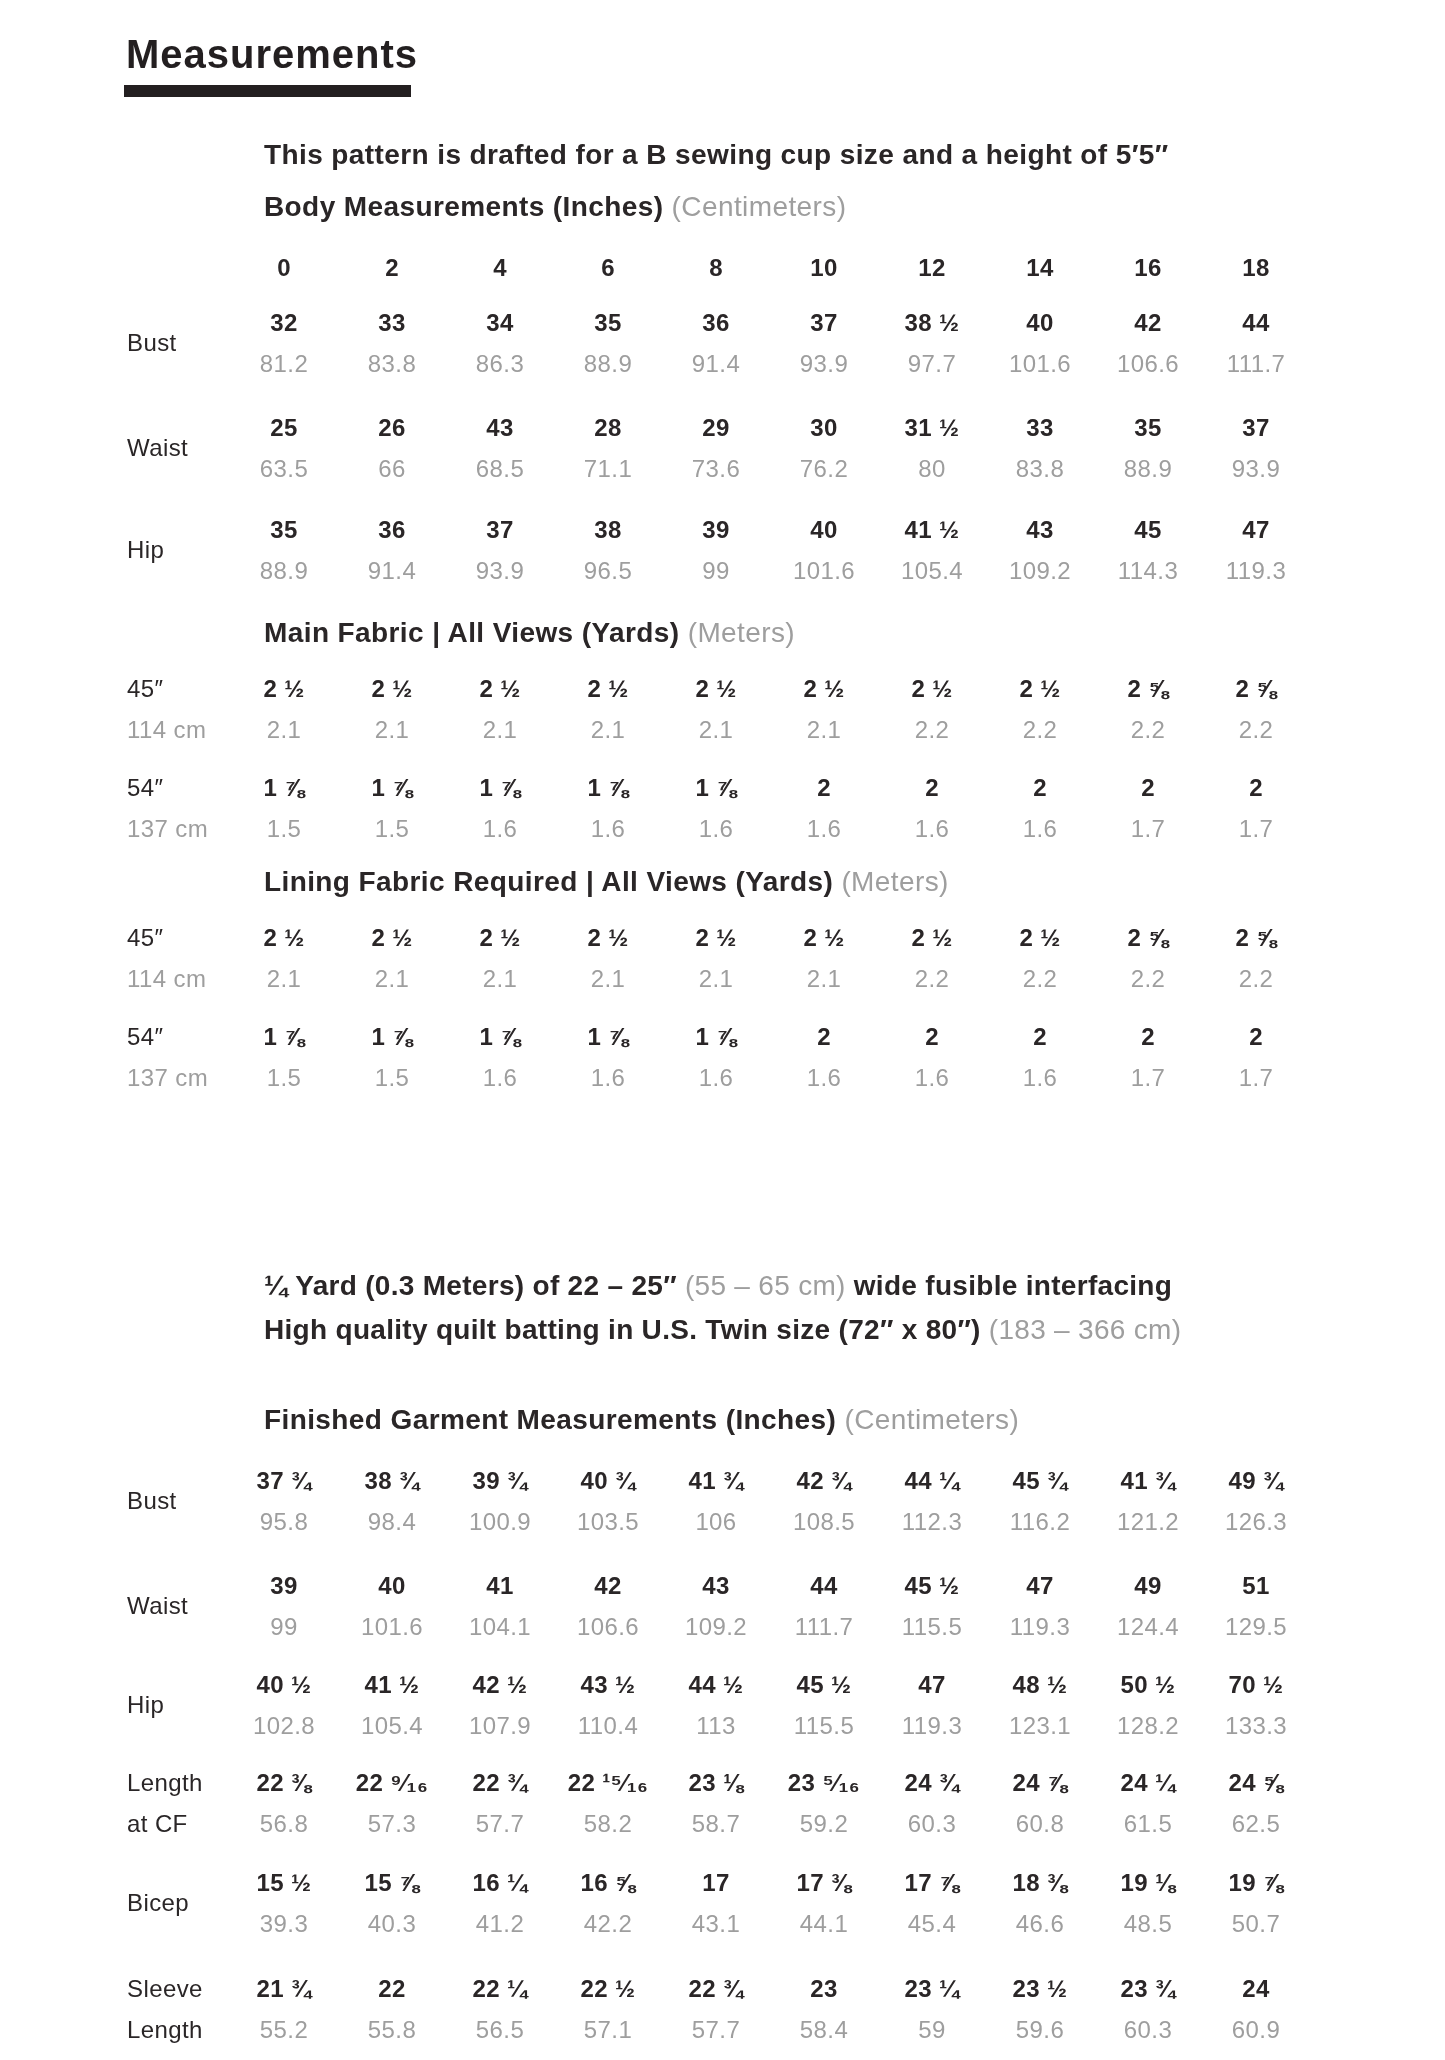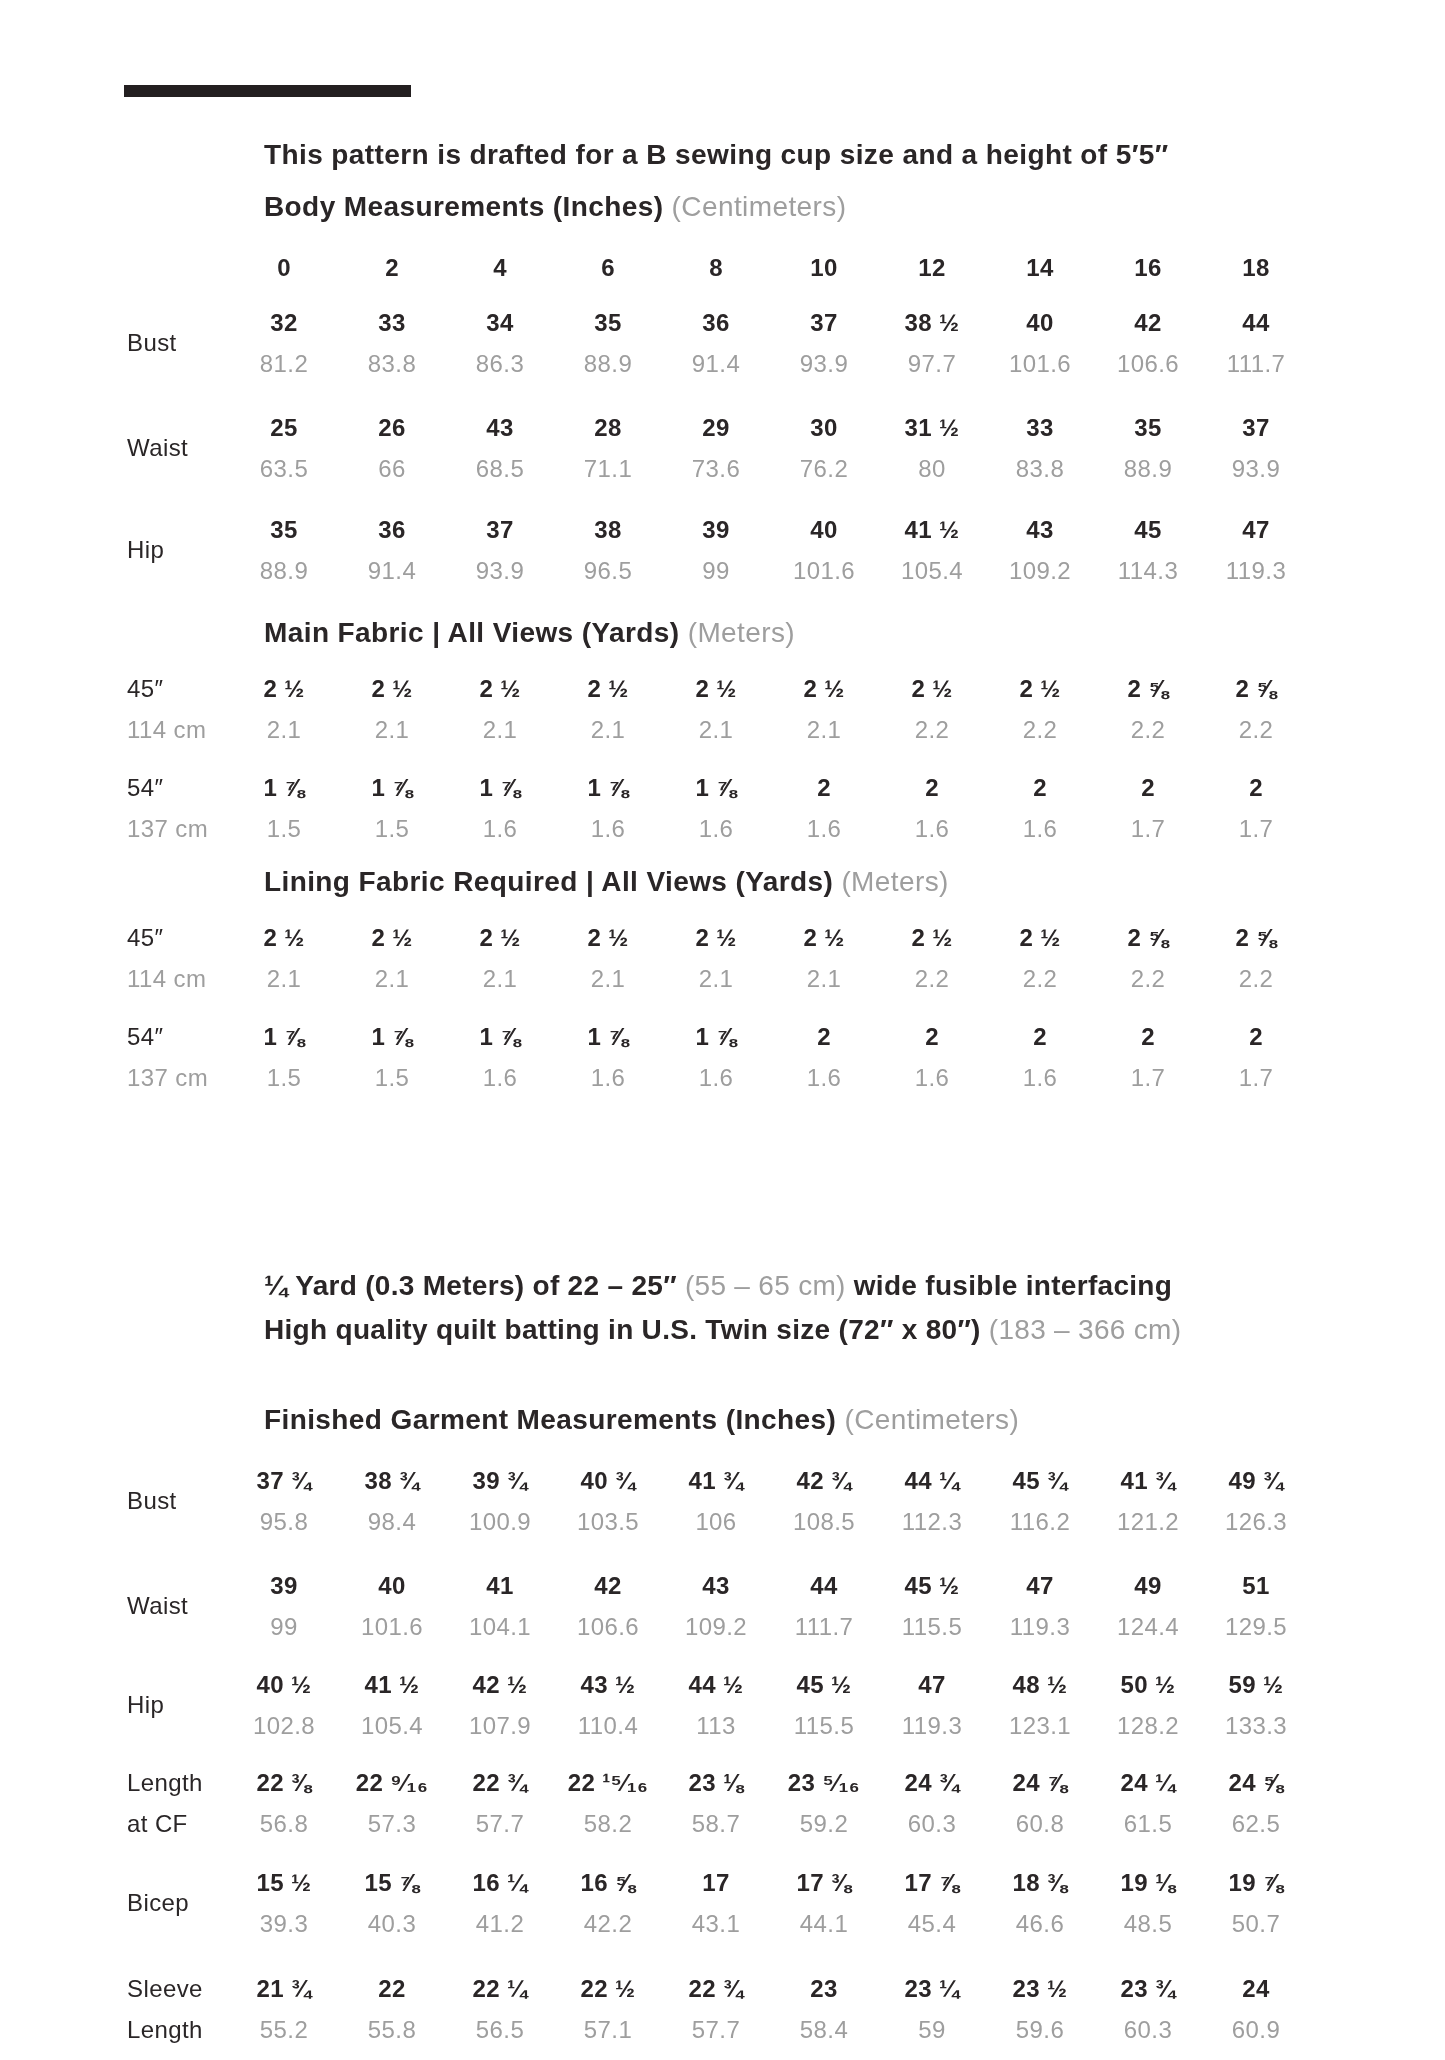--- a/index.html
+++ b/index.html
@@ -25,20 +25,21 @@
   .lab.lab-center { align-self:center; line-height:normal; }
   .lab.muted-lab { color:#9e9e9e; font-weight:400; }
 
   .note { position:absolute; left:264px; font-size:28px; font-weight:600; letter-spacing:0.3px; line-height:41px; }
   .note .muted { font-weight:400; }
 </style>
 </head>
 <body>
 
 <div class="page">
+  <div class="title">Measurements</div>
   <div class="title-underline"></div>
 
   <div class="line intro-1">This pattern is drafted for a B sewing cup size and a height of 5′5″</div>
 
   <div class="line intro-2">
     <span>Body Measurements (Inches)</span>
     <span class="muted">(Centimeters)</span>
   </div>
 
   <div class="line hdr-main-fabric">
@@ -283,21 +284,21 @@
       <div class="lab lab-center" style="grid-area: 1 / 1 / 3;">Hip</div>
       <div class="vcell in" style="grid-area: 1 / 2;">40 ½</div>
       <div class="vcell in" style="grid-area: 1 / 3;">41 ½</div>
       <div class="vcell in" style="grid-area: 1 / 4;">42 ½</div>
       <div class="vcell in" style="grid-area: 1 / 5;">43 ½</div>
       <div class="vcell in" style="grid-area: 1 / 6;">44 ½</div>
       <div class="vcell in" style="grid-area: 1 / 7;">45 ½</div>
       <div class="vcell in" style="grid-area: 1 / 8;">47</div>
       <div class="vcell in" style="grid-area: 1 / 9;">48 ½</div>
       <div class="vcell in" style="grid-area: 1 / 10;">50 ½</div>
-      <div class="vcell in" style="grid-area: 1 / 11;">59 ½</div>
+      <div class="vcell in" style="grid-area: 1 / 11;">70 ½</div>
       <div class="vcell cm" style="grid-area: 2 / 2;">102.8</div>
       <div class="vcell cm" style="grid-area: 2 / 3;">105.4</div>
       <div class="vcell cm" style="grid-area: 2 / 4;">107.9</div>
       <div class="vcell cm" style="grid-area: 2 / 5;">110.4</div>
       <div class="vcell cm" style="grid-area: 2 / 6;">113</div>
       <div class="vcell cm" style="grid-area: 2 / 7;">115.5</div>
       <div class="vcell cm" style="grid-area: 2 / 8;">119.3</div>
       <div class="vcell cm" style="grid-area: 2 / 9;">123.1</div>
       <div class="vcell cm" style="grid-area: 2 / 10;">128.2</div>
       <div class="vcell cm" style="grid-area: 2 / 11;">133.3</div>

